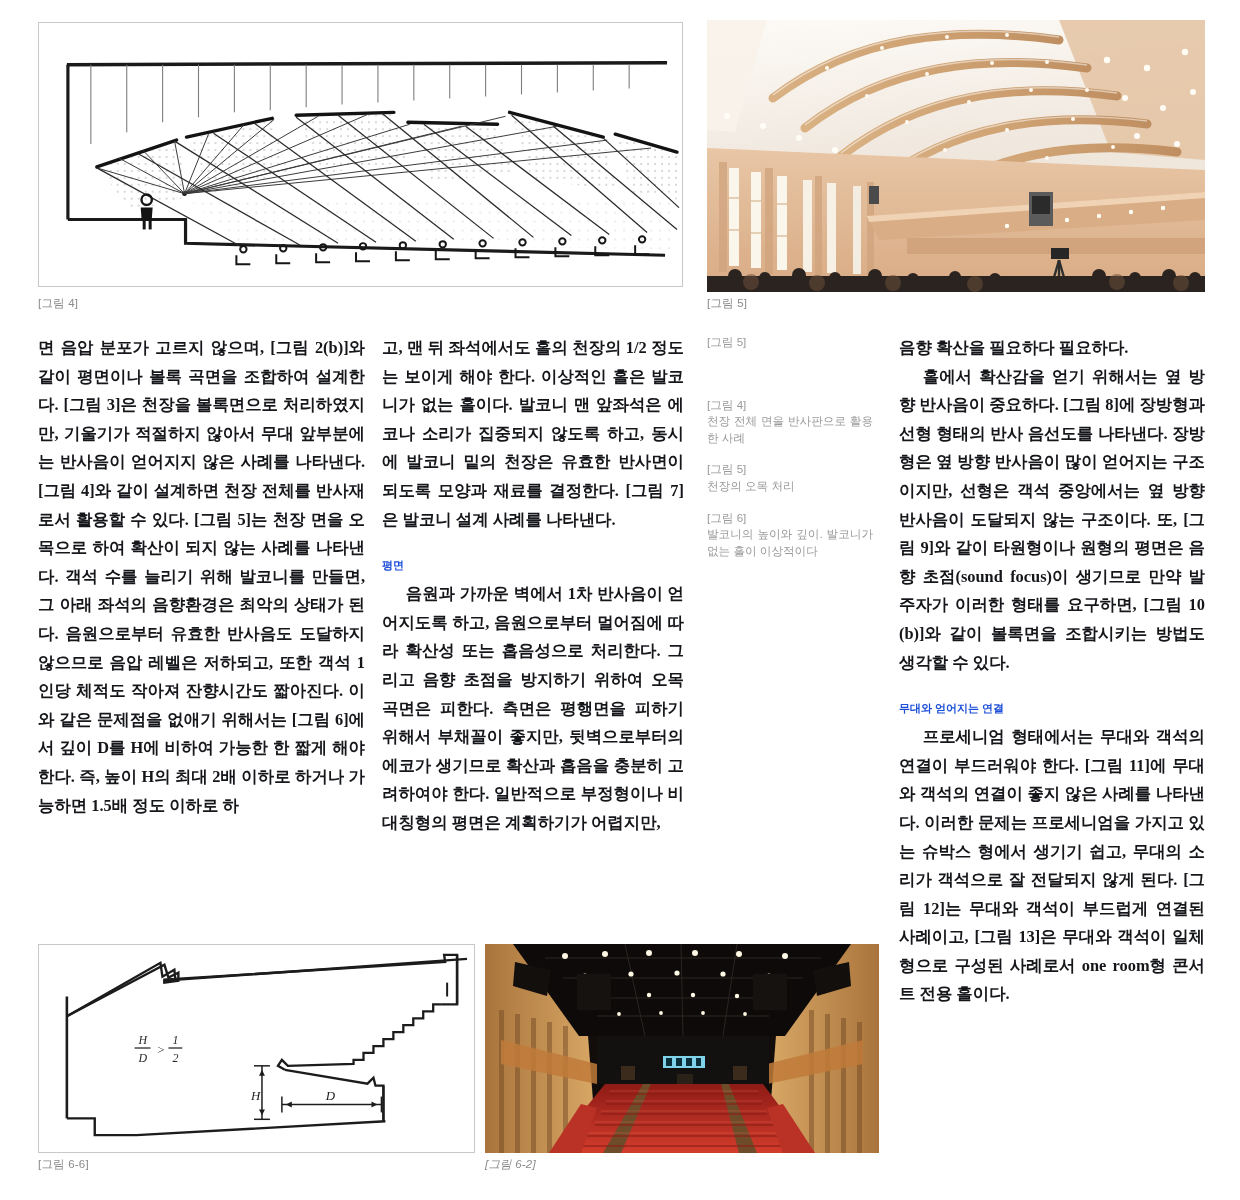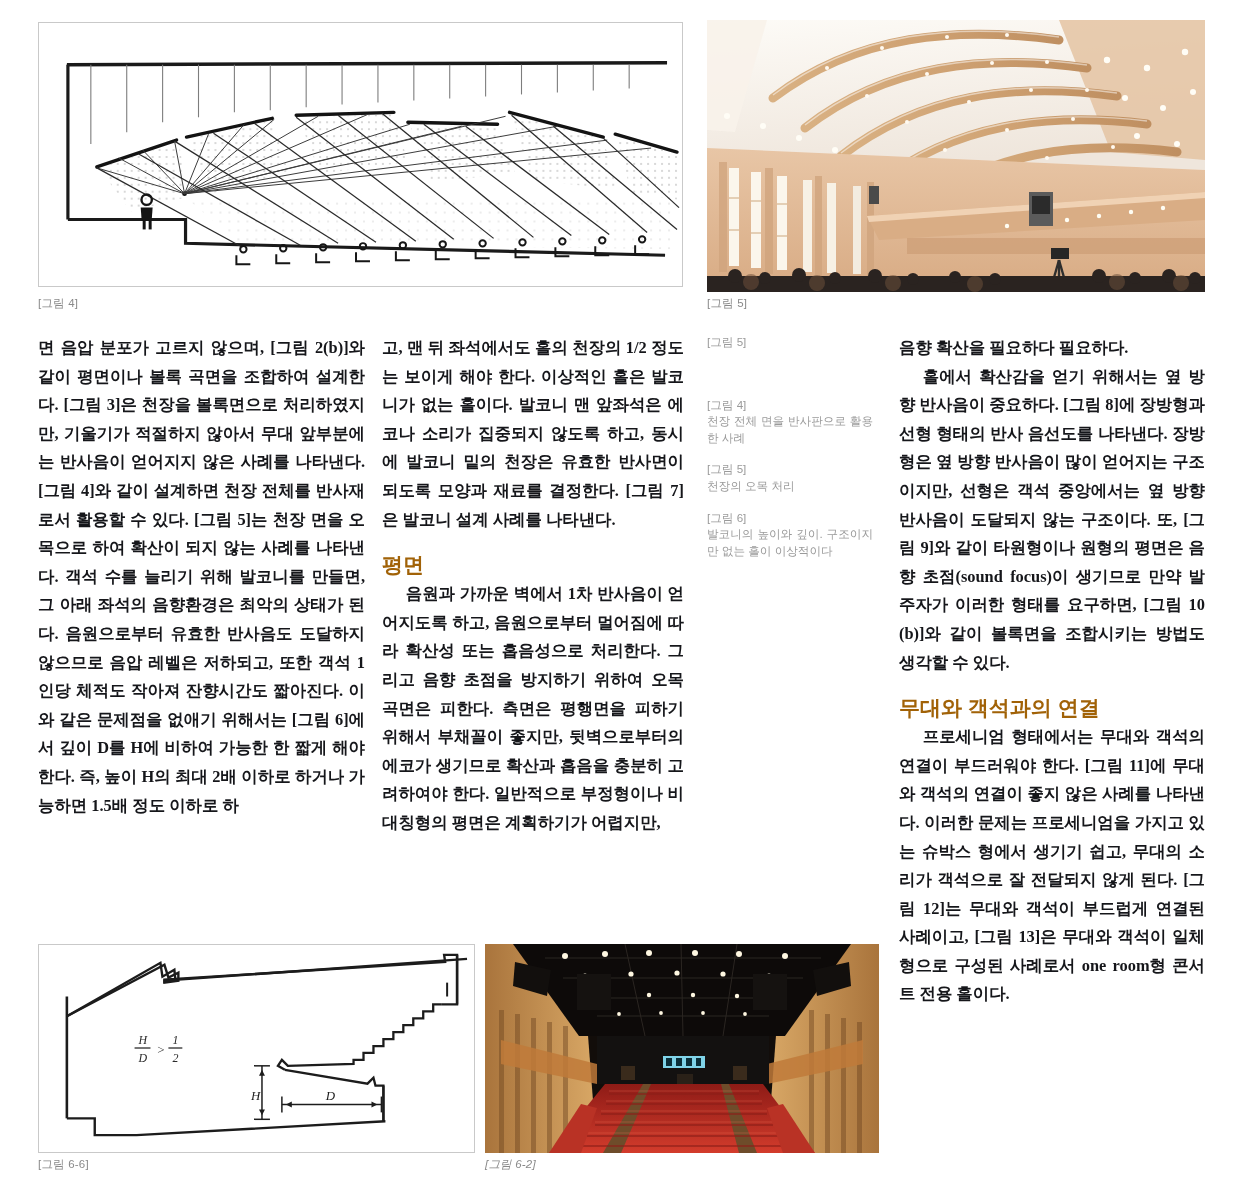--- a/index.html
+++ b/index.html
@@ -66,24 +66,24 @@
     line-height: 28.6px;
     color: #15161a;
     font-weight: 600;
     word-break: break-all;
   }
   .col p { margin: 0; }
   .col p.indent { text-indent: 1.45em; }
   .col h3 {
     margin: 18px 0 2px 0;
     font-family: "Liberation Sans", "DejaVu Sans", sans-serif;
-    font-size: 21px;
+    font-size: 11px;
     font-weight: bold;
     line-height: 26px;
-    color: #a16207;
+    color: #1d4ed8;
   }
 
   #col1 { left: 38px;  top: 334px; width: 327px; }
   #col2 { left: 382px; top: 334px; width: 302px; }
   #col4 { left: 899px; top: 334px; width: 306px; }
 
   
   #col3 {
     position: absolute;
     left: 707px; top: 334px; width: 166px;
@@ -440,28 +440,28 @@
     <div class="cap-block">
       <span class="cap-num">[그림 4]</span>
       <span class="cap-txt">천장 전체 면을 반사판으로 활용한 사례</span>
     </div>
     <div class="cap-block">
       <span class="cap-num">[그림 5]</span>
       <span class="cap-txt">천장의 오목 처리</span>
     </div>
     <div class="cap-block">
       <span class="cap-num">[그림 6]</span>
-      <span class="cap-txt">발코니의 높이와 깊이. 구조이지만 없는 홀이 이상적이다</span>
+      <span class="cap-txt">발코니의 높이와 깊이. 발코니가 없는 홀이 이상적이다</span>
     </div>
   </div>
 
   <div class="col" id="col4">
     <p>음향 확산을 필요하다 필요하다.</p>
     <p class="indent">홀에서 확산감을 얻기 위해서는 옆 방향 반사음이 중요하다. [그림 8]에 장방형과 선형 형태의 반사 음선도를 나타낸다. 장방형은 옆 방향 반사음이 많이 얻어지는 구조이지만, 선형은 객석 중앙에서는 옆 방향 반사음이 도달되지 않는 구조이다. 또, [그림 9]와 같이 타원형이나 원형의 평면은 음향 초점(sound focus)이 생기므로 만약 발주자가 이러한 형태를 요구하면, [그림 10(b)]와 같이 볼록면을 조합시키는 방법도 생각할 수 있다.</p>
-    <h3>무대와 객석과의 연결</h3>
+    <h3>무대와 얻어지는 연결</h3>
     <p class="indent">프로세니엄 형태에서는 무대와 객석의 연결이 부드러워야 한다. [그림 11]에 무대와 객석의 연결이 좋지 않은 사례를 나타낸다. 이러한 문제는 프로세니엄을 가지고 있는 슈박스 형에서 생기기 쉽고, 무대의 소리가 객석으로 잘 전달되지 않게 된다. [그림 12]는 무대와 객석이 부드럽게 연결된 사례이고, [그림 13]은 무대와 객석이 일체형으로 구성된 사례로서 one room형 콘서트 전용 홀이다.</p>
   </div>
 
   <div class="fig-frame" id="fig61">
     <svg viewBox="0 0 437 209" preserveAspectRatio="none">
       <rect x="0" y="0" width="437" height="209" fill="#ffffff"></rect>
 
       <line x1="28" y1="52" x2="28" y2="175" stroke="#1c1c1c" stroke-width="2.6"></line>
 
       <path d="M28,72 L126,20 L130,33 L140,28 L140,36 L126,38 L126,36 L430,14" fill="none" stroke="#1c1c1c" stroke-width="2.4" stroke-linejoin="miter"></path>

